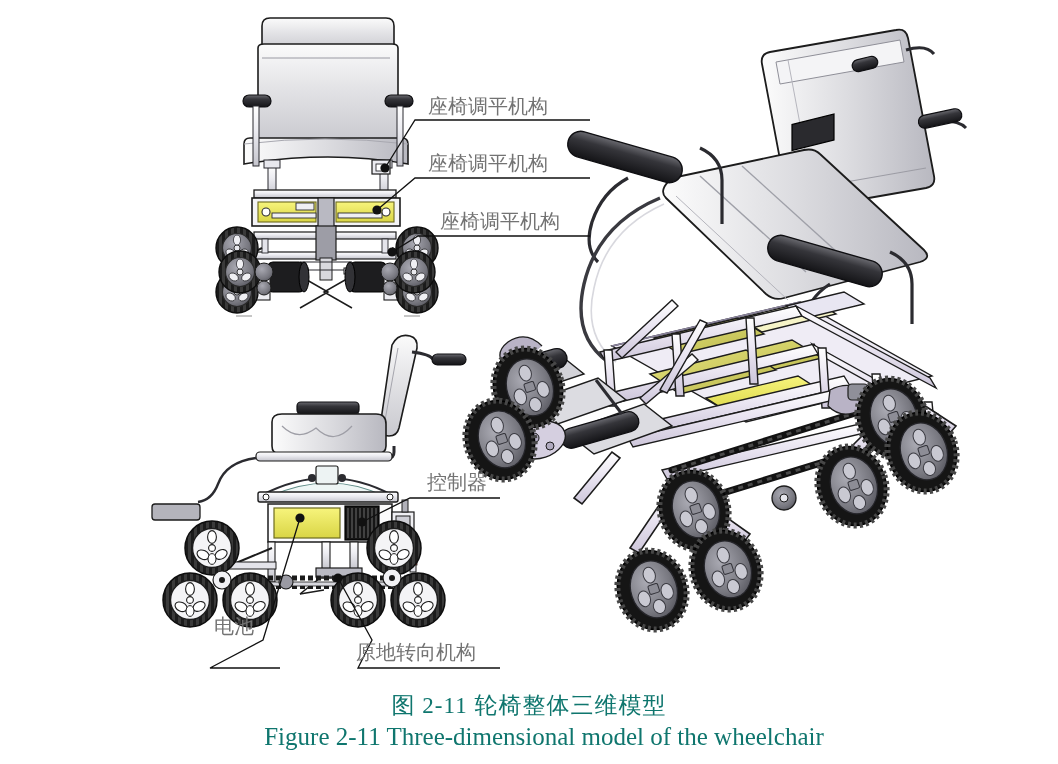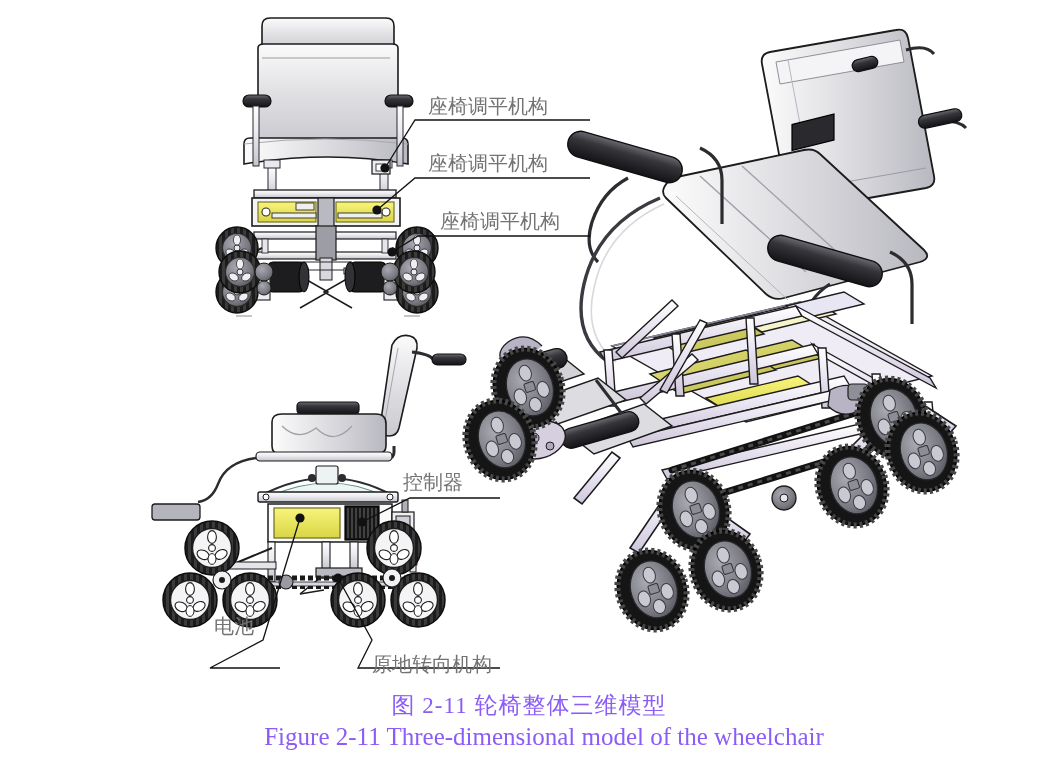--- a/index.html
+++ b/index.html
@@ -1,19 +1,19 @@
 <!DOCTYPE html>
 <html><head>
 <meta charset="utf-8">
 <style>
   html,body{margin:0;padding:0;background:#fff;}
   body{width:1058px;height:764px;font-family:"Liberation Serif",serif;color:#000;}
   #page{position:relative;width:1058px;height:764px;overflow:hidden;background:#fff;}
   .fig{position:absolute;left:0;top:0;width:1058px;height:764px;}
-  .cap{position:absolute;left:0;width:1058px;text-align:center;color:#8b5cf6;}
+  .cap{position:absolute;left:0;width:1058px;text-align:center;color:#0f766e;}
   .cap-cn{top:690px;font-size:23px;letter-spacing:1px;}
   .cap-en{top:723px;font-size:25px;padding-left:15px;}
   .lbl{position:absolute;font-size:20px;line-height:21px;color:#737373;white-space:nowrap;
        font-family:"DejaVu Sans","Liberation Sans",sans-serif;font-weight:500;}
 </style>
 </head>
 <body>
 
 <div id="page">
 
@@ -433,22 +433,22 @@
       <circle cx="338" cy="578" r="4.6"></circle>
     </g>
   </svg>
 
   <div class="lbl" style="left:428px; top:96px;">座椅调平机构</div>
 
   <div class="lbl" style="left:428px; top:153px;">座椅调平机构</div>
 
   <div class="lbl" style="left:440px; top:211px;">座椅调平机构</div>
 
-  <div class="lbl" style="left:403px; top:472px;">控制器</div>
+  <div class="lbl" style="left:427px; top:472px;">控制器</div>
 
   <div class="lbl" style="left:214px; top:616px;">电池</div>
 
-  <div class="lbl" style="left:372px; top:642px;margin-top:12px;">原地转向机构</div>
+  <div class="lbl" style="left:356px; top:642px;">原地转向机构</div>
 
   <div class="cap cap-cn">图 2-11  轮椅整体三维模型</div>
   <div class="cap cap-en">Figure 2-11 Three-dimensional model of the wheelchair</div>
 
 </div>
 
 </body></html>

